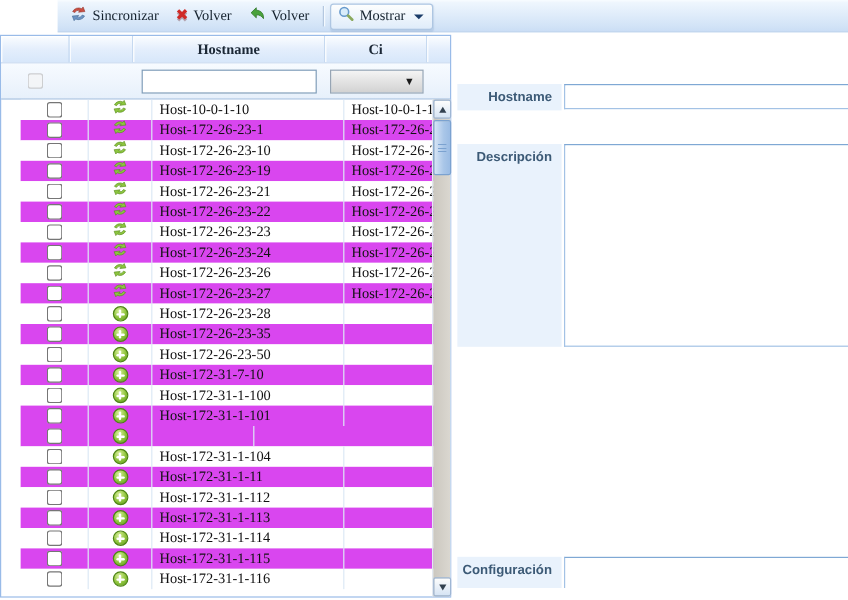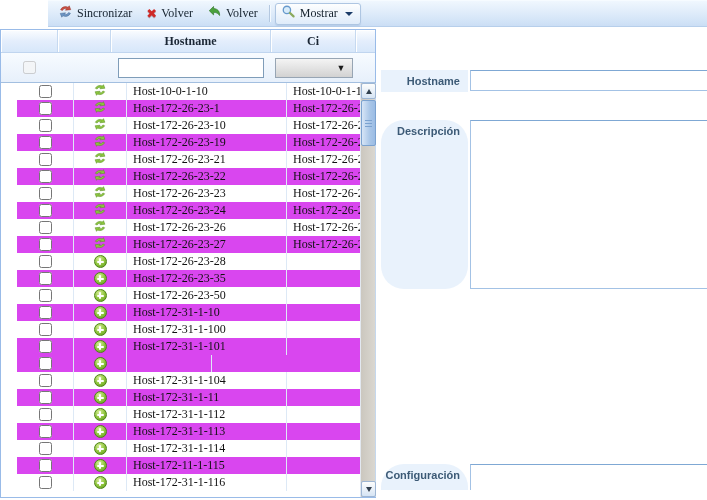--- a/index.html
+++ b/index.html
@@ -86,21 +86,21 @@
                      height:7px;
                      background:repeating-linear-gradient(#7ba2d0 0 1px, transparent 1px 3px); }
 
   
   .form { position:absolute; left:381px; top:70px; width:326px; height:420px;
           overflow:hidden; font-family:"Liberation Sans", sans-serif; }
   .frow { position:absolute; left:0; width:340px; }
   .flabel { position:absolute; left:0; width:87px; background:#e9f2fc;
             color:#3c5a76; font-weight:bold; font-size:11px; text-align:right;
             padding-right:8px; }
-  .flabel.top { padding-top:5px;border-radius:23px; }
+  .flabel.top { padding-top:5px; }
   .fctl { position:absolute; left:89px; width:243px; border:1px solid #a3c2e5;
           border-top-color:#7fa8d4; background:#fff; font-size:11px;
           font-family:"Liberation Sans", sans-serif; padding:2px 3px; resize:none; }
 </style>
 </head>
 <body>
 
 <div class="toolbar">
   <div class="tb-btn">
     <span>
@@ -355,21 +355,21 @@
     <div class="gcell text w3"></div>
   </div>
       <div class="grow alt">
     <div class="gcell center w0">
       <input type="checkbox" style="">
     </div>
     <div class="gcell center w1">
 
       <span class="add-icon"></span>
     </div>
-    <div class="gcell text w2">Host-172-31-1-10</div>
+    <div class="gcell text w2">Host-172-31-7-10</div>
     <div class="gcell text w3"></div>
   </div>
       <div class="grow">
     <div class="gcell center w0">
       <input type="checkbox" style="">
     </div>
     <div class="gcell center w1">
 
       <span class="add-icon"></span>
     </div>
@@ -453,21 +453,21 @@
     <div class="gcell text w3"></div>
   </div>
       <div class="grow alt">
     <div class="gcell center w0">
       <input type="checkbox" style="">
     </div>
     <div class="gcell center w1">
 
       <span class="add-icon"></span>
     </div>
-    <div class="gcell text w2">Host-172-11-1-115</div>
+    <div class="gcell text w2">Host-172-31-1-115</div>
     <div class="gcell text w3"></div>
   </div>
       <div class="grow">
     <div class="gcell center w0">
       <input type="checkbox" style="">
     </div>
     <div class="gcell center w1">
 
       <span class="add-icon"></span>
     </div>

